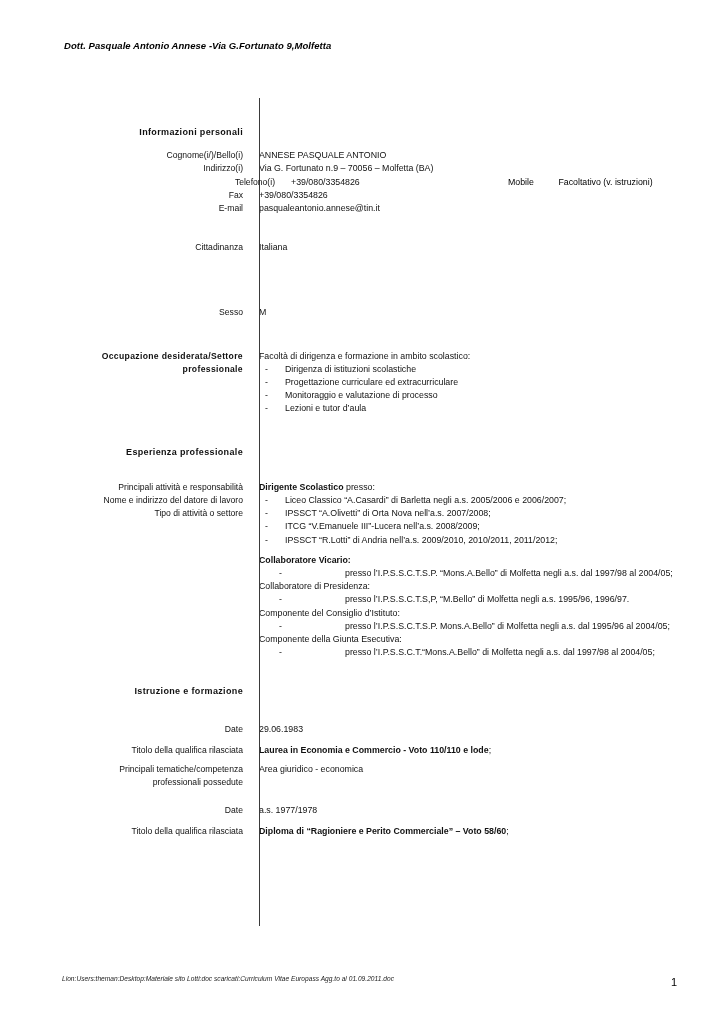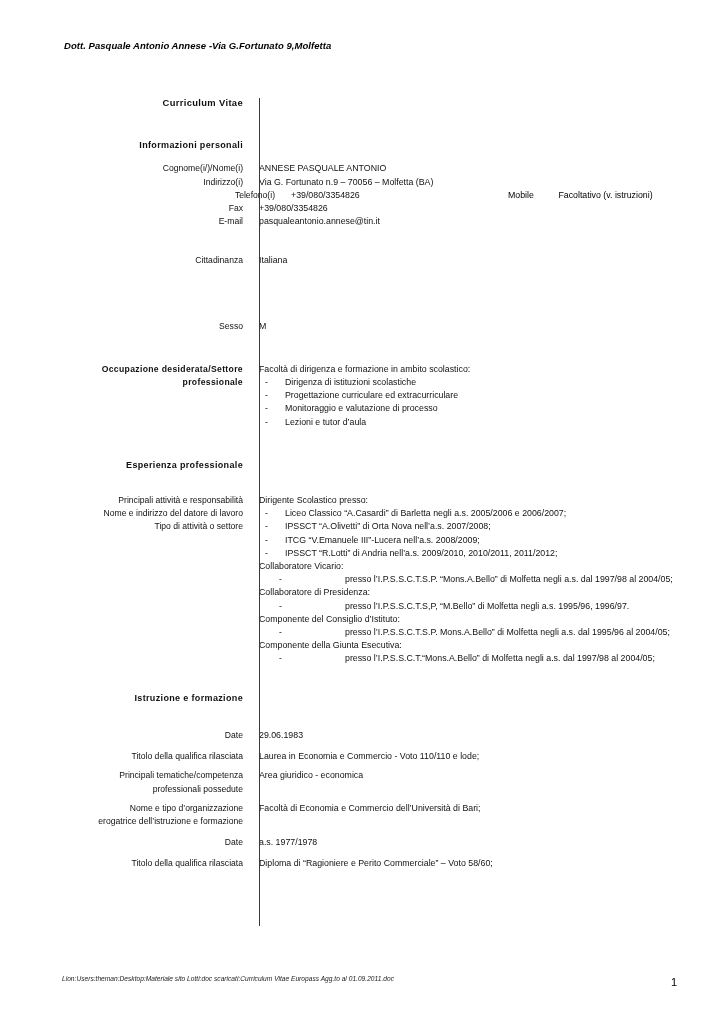--- a/index.html
+++ b/index.html
@@ -106,21 +106,21 @@
     padding-left: 6px;
     box-sizing: border-box;
   }
   .blist li .btext { flex: 1 1 auto; }
 
   .blist.deep li .dash {
     flex: 0 0 86px;
     padding-left: 20px;
   }
 
-  b, .b { font-weight: normal; }
+  b, .b { font-weight: bold; margin-top: 7px; }
 
   .mobile-cell {
     position: absolute;
     left: 508px;
     font-size: 8.8px;
     line-height: 13.2px;
     white-space: nowrap;
   }
   .mobile-cell .mob-lbl { margin-right: 22px; }
 
@@ -148,36 +148,32 @@
 </style>
 </head>
 <body>
 
 <div class="doc-header">Dott. Pasquale Antonio Annese -Via G.Fortunato 9,Molfetta</div>
 
 <div class="cv-body">
 
   <div class="vrule"></div>
 
-  <div class="row">
-    <div class="lbl bold title-cv">Curriculum Vitae</div>
-    <div class="val"></div>
-  </div>
 
   <div class="spacer-30"></div>
 
   <div class="row">
     <div class="lbl bold sec-head">Informazioni personali</div>
     <div class="val"></div>
   </div>
 
   <div class="spacer-10"></div>
 
   <div class="row">
-    <div class="lbl">Cognome(i/)/Nome(i)</div>
+    <div class="lbl">Cognome(i/)/Bello(i)</div>
     <div class="val">ANNESE PASQUALE ANTONIO</div>
   </div>
 
   <div class="row">
     <div class="lbl">Indirizzo(i)</div>
     <div class="val">Via G. Fortunato n.9 – 70056 – Molfetta (BA)</div>
   </div>
 
   <div class="row rowrel">
     <div class="lbl">Telefono(i)</div>
@@ -350,27 +346,20 @@
   <div class="row">
     <div class="lbl">
       <div>Principali tematiche/competenza</div>
       <div>professionali possedute</div>
     </div>
     <div class="val">Area giuridico - economica</div>
   </div>
 
   <div class="spacer-6"></div>
 
-  <div class="row">
-    <div class="lbl">
-      <div>Nome e tipo d’organizzazione</div>
-      <div>erogatrice dell’istruzione e formazione</div>
-    </div>
-    <div class="val">Facoltà di Economia e Commercio dell’Università di Bari;</div>
-  </div>
 
   <div class="spacer-8"></div>
 
   <div class="row">
     <div class="lbl">Date</div>
     <div class="val">a.s. 1977/1978</div>
   </div>
 
   <div class="spacer-8"></div>
 

